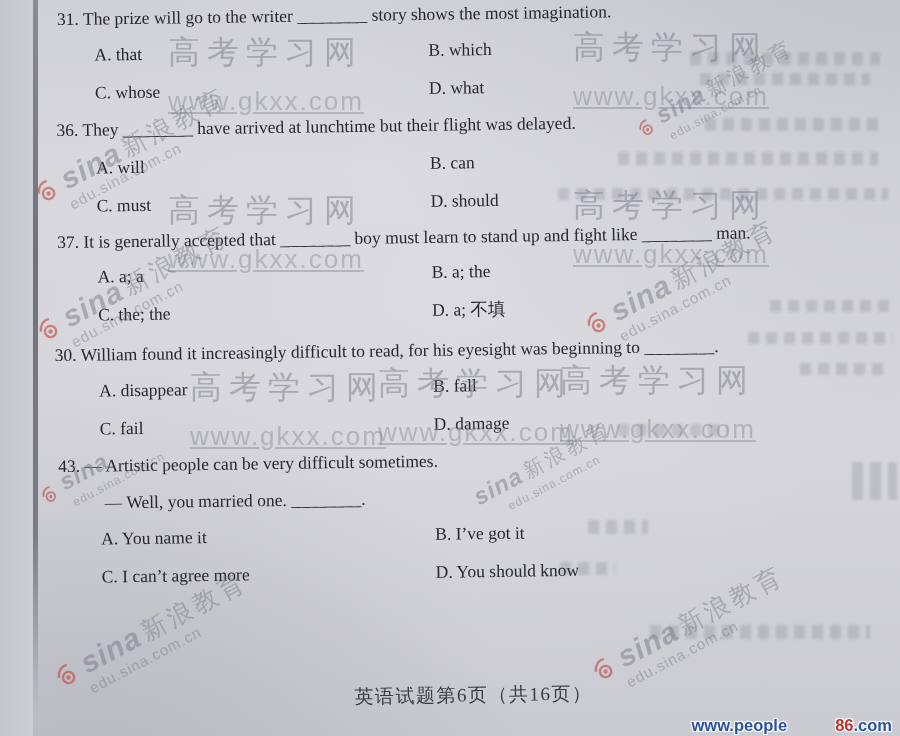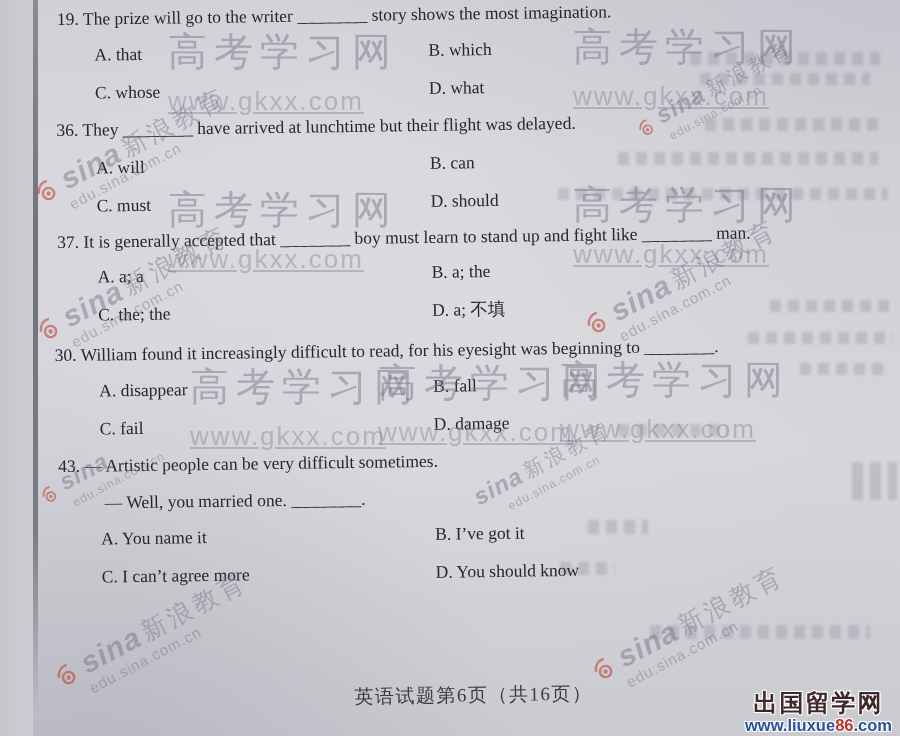--- a/index.html
+++ b/index.html
@@ -27,21 +27,21 @@
     position:absolute;inset:0;z-index:2;
     transform:rotate(-0.8deg);transform-origin:60px 20px;
     color:#26262c;font-size:17.5px;line-height:22px;
   }
   .stem{position:absolute;white-space:nowrap;}
   .opts{position:absolute;left:94px;display:grid;grid-template-columns:334px 420px;grid-auto-rows:37.5px;}
   .opt{white-space:nowrap;}
   .footer{position:absolute;letter-spacing:1.5px;font-size:19px;color:#3a3a41;}
   
   .gkxx-wm{position:absolute;z-index:3;pointer-events:none;}
-  .gkxx-name{font-size:39px;line-height:32px;letter-spacing:7px;color:rgba(122,122,138,.50);
+  .gkxx-name{font-size:32px;line-height:32px;letter-spacing:7px;color:rgba(122,122,138,.50);
     font-family:"Liberation Sans",sans-serif;white-space:nowrap;}
   .gkxx-url{font-size:26px;line-height:28px;letter-spacing:2px;color:rgba(128,128,144,.42);
     font-family:"Liberation Sans",sans-serif;margin-top:19px;white-space:nowrap;text-decoration:underline;}
   
   .sina-wm{position:absolute;z-index:3;pointer-events:none;transform:rotate(-28deg);
     font-family:"Liberation Sans",sans-serif;}
   .sina-row1{display:flex;align-items:flex-end;gap:4px;white-space:nowrap;}
   .sina-brand{font-size:30px;line-height:28px;font-weight:bold;font-style:italic;
     letter-spacing:1px;color:rgba(118,118,134,.48);}
   .sina-cjk{font-size:25px;line-height:27px;letter-spacing:4px;color:rgba(118,118,134,.45);}
@@ -52,21 +52,21 @@
   
   .bleed{position:absolute;z-index:1;opacity:.45;filter:blur(1.6px);
     background:repeating-linear-gradient(90deg,rgba(118,118,134,.55) 0 11px,rgba(118,118,134,0) 11px 18px);}
   
   .corner{position:absolute;right:8px;bottom:2px;z-index:5;text-align:center;
     font-family:"Liberation Sans",sans-serif;font-weight:bold;}
   .corner .site-name{font-size:24px;line-height:26px;letter-spacing:2px;color:#40272a;
     text-shadow:-1px -1px 0 #fff,1px -1px 0 #fff,-1px 1px 0 #fff,1px 1px 0 #fff,0 0 3px #fff;}
   .corner .site-url{font-size:16.5px;line-height:18px;color:#28519e;
     text-shadow:-1px -1px 0 #fff,1px -1px 0 #fff,-1px 1px 0 #fff,1px 1px 0 #fff,0 0 3px #fff;}
-  .corner .site-url .num{color:#c23126;}
+  .corner .site-url .num{color:#c23126;padding-left:48px;}
 </style>
 </head>
 <body>
 
 <div class="paper"></div>
 <div class="left-strip"></div>
 <div class="edge-line"></div>
 
 <div class="bleed" style="left:690px;top:52px;width:190px;height:13px;"></div>
 <div class="bleed" style="left:700px;top:73px;width:170px;height:12px;"></div>
@@ -198,21 +198,21 @@
         </svg></span>
     <span class="sina-brand">sina</span>
     <span class="sina-cjk">新浪教育</span>
   </div>
   <div class="sina-url">edu.sina.com.cn</div>
 </div>
 
 <div class="content">
 
   <div class="stem" style="left:57px;top:8px;">
-    <span>19.</span>
+    <span>31.</span>
     <span>The prize will go to the writer ________ story shows the most imagination.</span>
   </div>
   <div class="opts" style="top:44px;">
     <span class="opt">A. that</span>
     <span class="opt">B. which</span>
     <span class="opt">C. whose</span>
     <span class="opt">D. what</span>
   </div>
 
   <div class="stem" style="left:55px;top:119px;">
@@ -259,15 +259,14 @@
     <span class="opt">A. You name it</span>
     <span class="opt">B. I’ve got it</span>
     <span class="opt">C. I can’t agree more</span>
     <span class="opt">D. You should know</span>
   </div>
 
   <div class="footer" style="left:345px;top:690px;">英语试题第6页（共16页）</div>
 </div>
 
 <div class="corner">
-  <div class="site-name">出国留学网</div>
-  <div class="site-url"><span>www.liuxue</span><span class="num">86</span><span>.com</span></div>
+  <div class="site-url"><span>www.people</span><span class="num">86</span><span>.com</span></div>
 </div>
 
 </body></html>

